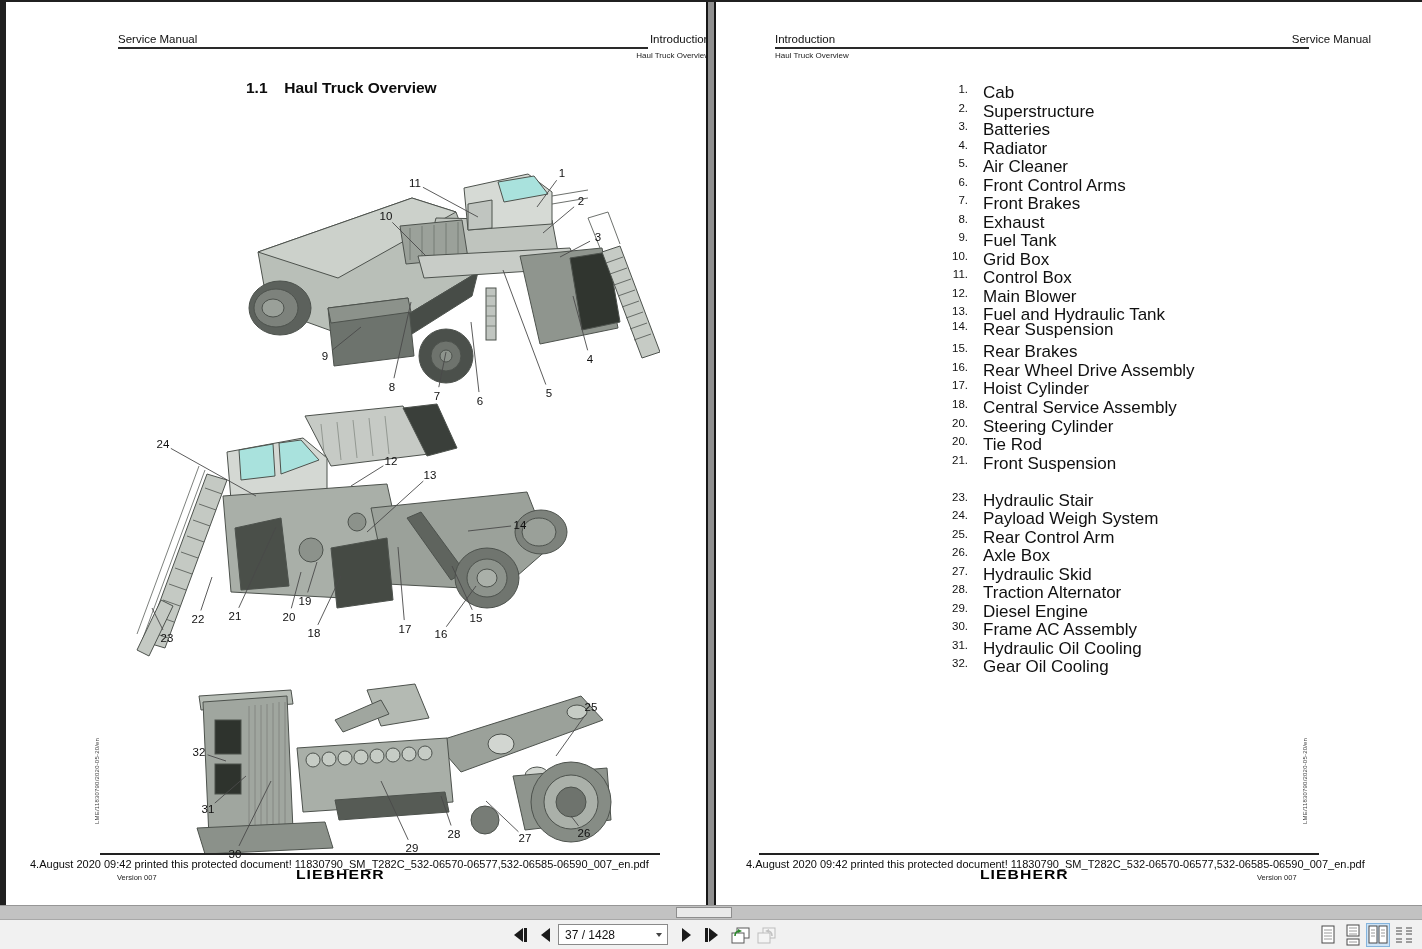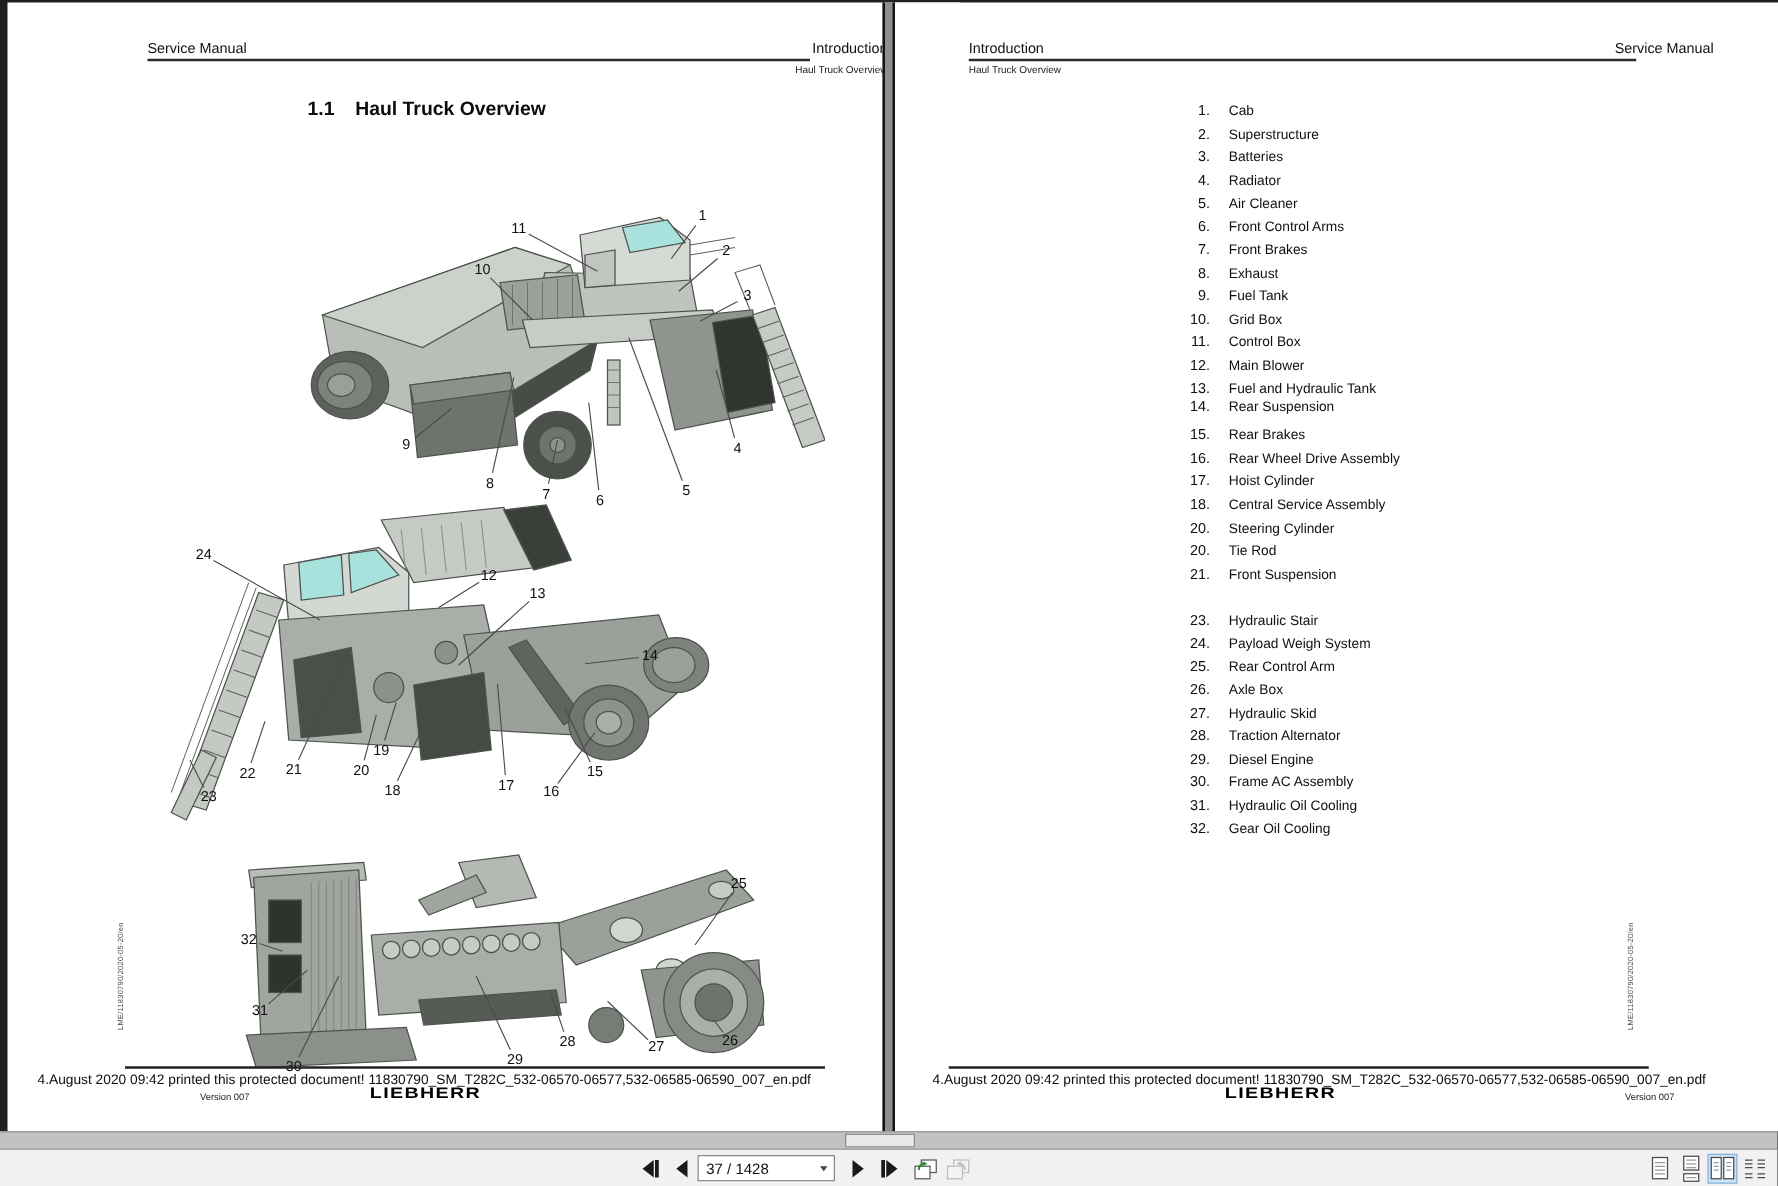--- a/index.html
+++ b/index.html
@@ -13,26 +13,26 @@
   .hdr-text{position:absolute;font-size:11.5px;color:#101010;white-space:nowrap;}
   .hdr-rule{position:absolute;height:2px;background:#2a2a2a;}
   .hdr-sub{position:absolute;font-size:8px;color:#222;white-space:nowrap;}
   .sec-title{position:absolute;font-weight:bold;font-size:15.5px;color:#0c0c0c;white-space:nowrap;}
   .side-code{position:absolute;font-size:6px;color:#444;transform:rotate(-90deg);
     transform-origin:left bottom;white-space:nowrap;letter-spacing:0.2px;}
   .footer-rule{position:absolute;height:2px;background:#222;z-index:3;}
   .footer-text{position:absolute;font-size:11px;color:#0c0c0c;white-space:nowrap;z-index:4;}
   .brand{position:absolute;font-size:15px;font-weight:900;color:#000;letter-spacing:1px;
     transform:scaleY(0.82) scaleX(1.05);white-space:nowrap;z-index:4;}
-  .version{position:absolute;font-size:7.5px;color:#222;white-space:nowrap;z-index:4;margin-left:43px;}
+  .version{position:absolute;font-size:7.5px;color:#222;white-space:nowrap;z-index:4;}
   .fig{position:absolute;z-index:1;}
   .parts-list{position:absolute;left:0;top:0;width:700px;height:700px;}
   .part-row{position:absolute;left:0;width:100%;height:18px;}
   .part-num{position:absolute;left:206px;width:46px;text-align:right;font-size:11.5px;color:#101010;}
-  .part-label{position:absolute;left:267px;font-size:11px;color:#101010;white-space:nowrap;text-align:right;}
+  .part-label{position:absolute;left:267px;font-size:17px;color:#101010;white-space:nowrap;text-align:right;}
   
   .hscroll{position:absolute;left:0;top:905px;width:1422px;height:14px;background:#c2c2c2;
     border-top:1px solid #969696;box-sizing:border-box;}
   .hscroll-thumb{position:absolute;left:676px;top:1px;width:56px;height:11px;background:#e9e9e9;
     border:1px solid #8d8d8d;box-sizing:border-box;}
   
   .toolbar{position:absolute;left:0;top:919px;width:1422px;height:30px;background:#f1f1f1;
     border-top:1px solid #a8a8a8;box-sizing:border-box;}
   .tb-btn{position:absolute;top:3px;width:24px;height:24px;border:none;background:transparent;
     padding:0;margin:0;display:flex;align-items:center;justify-content:center;cursor:pointer;}

